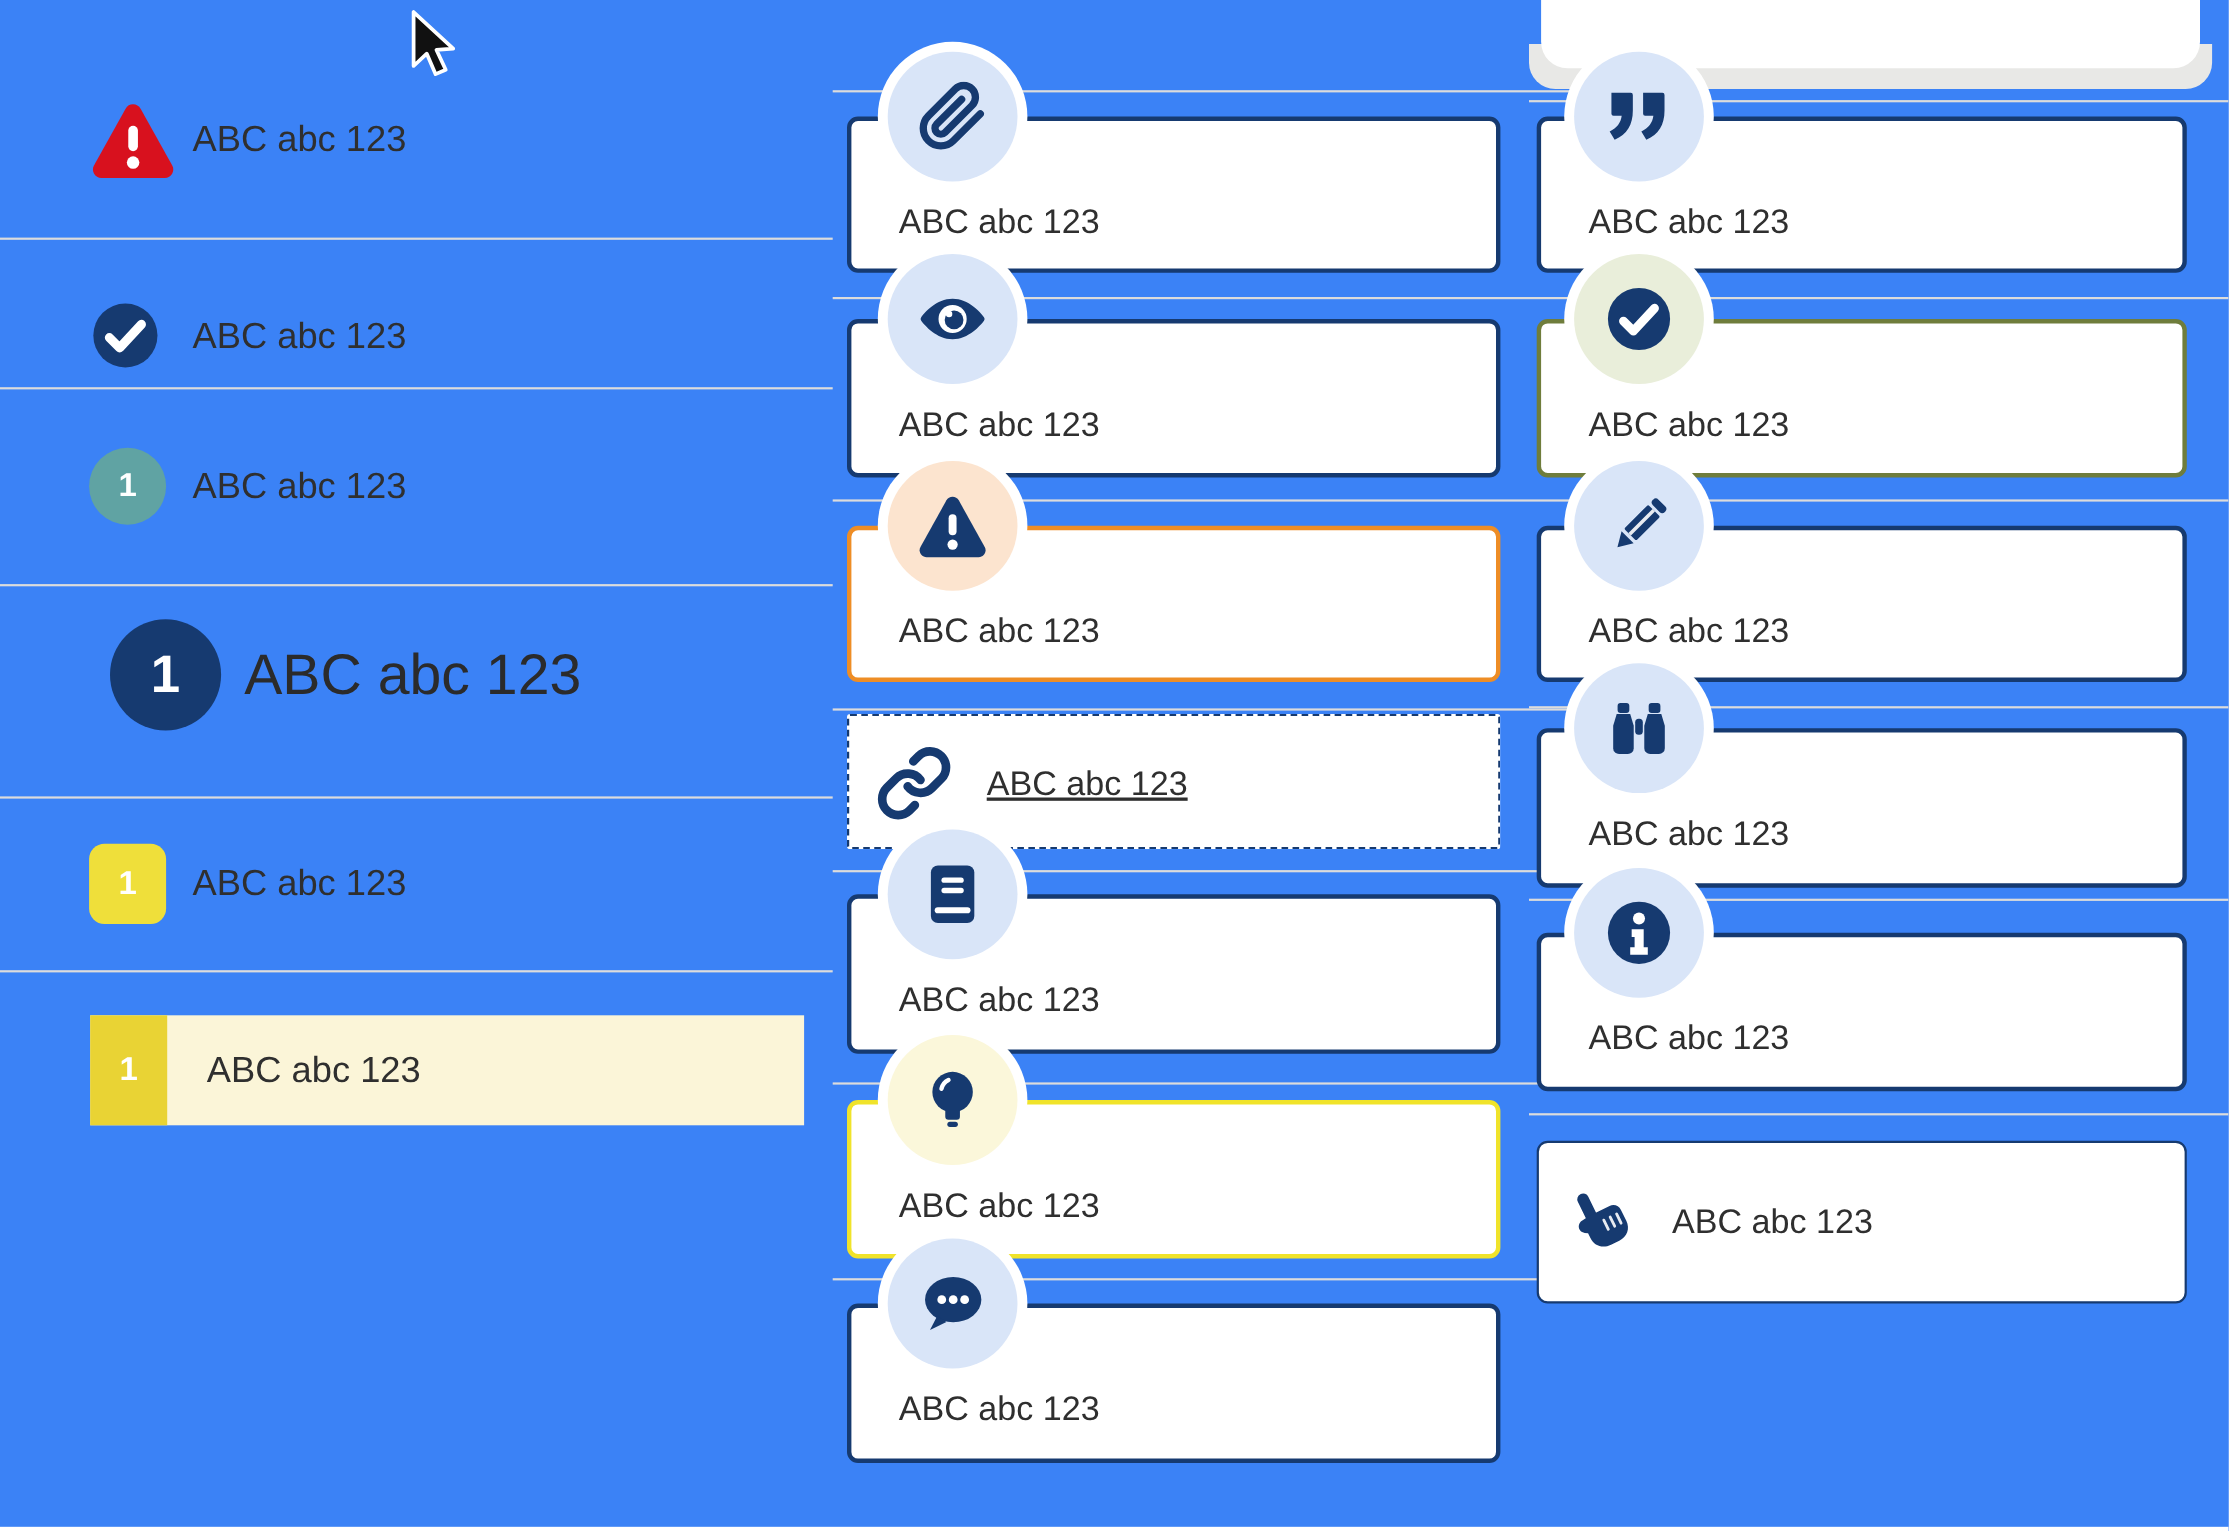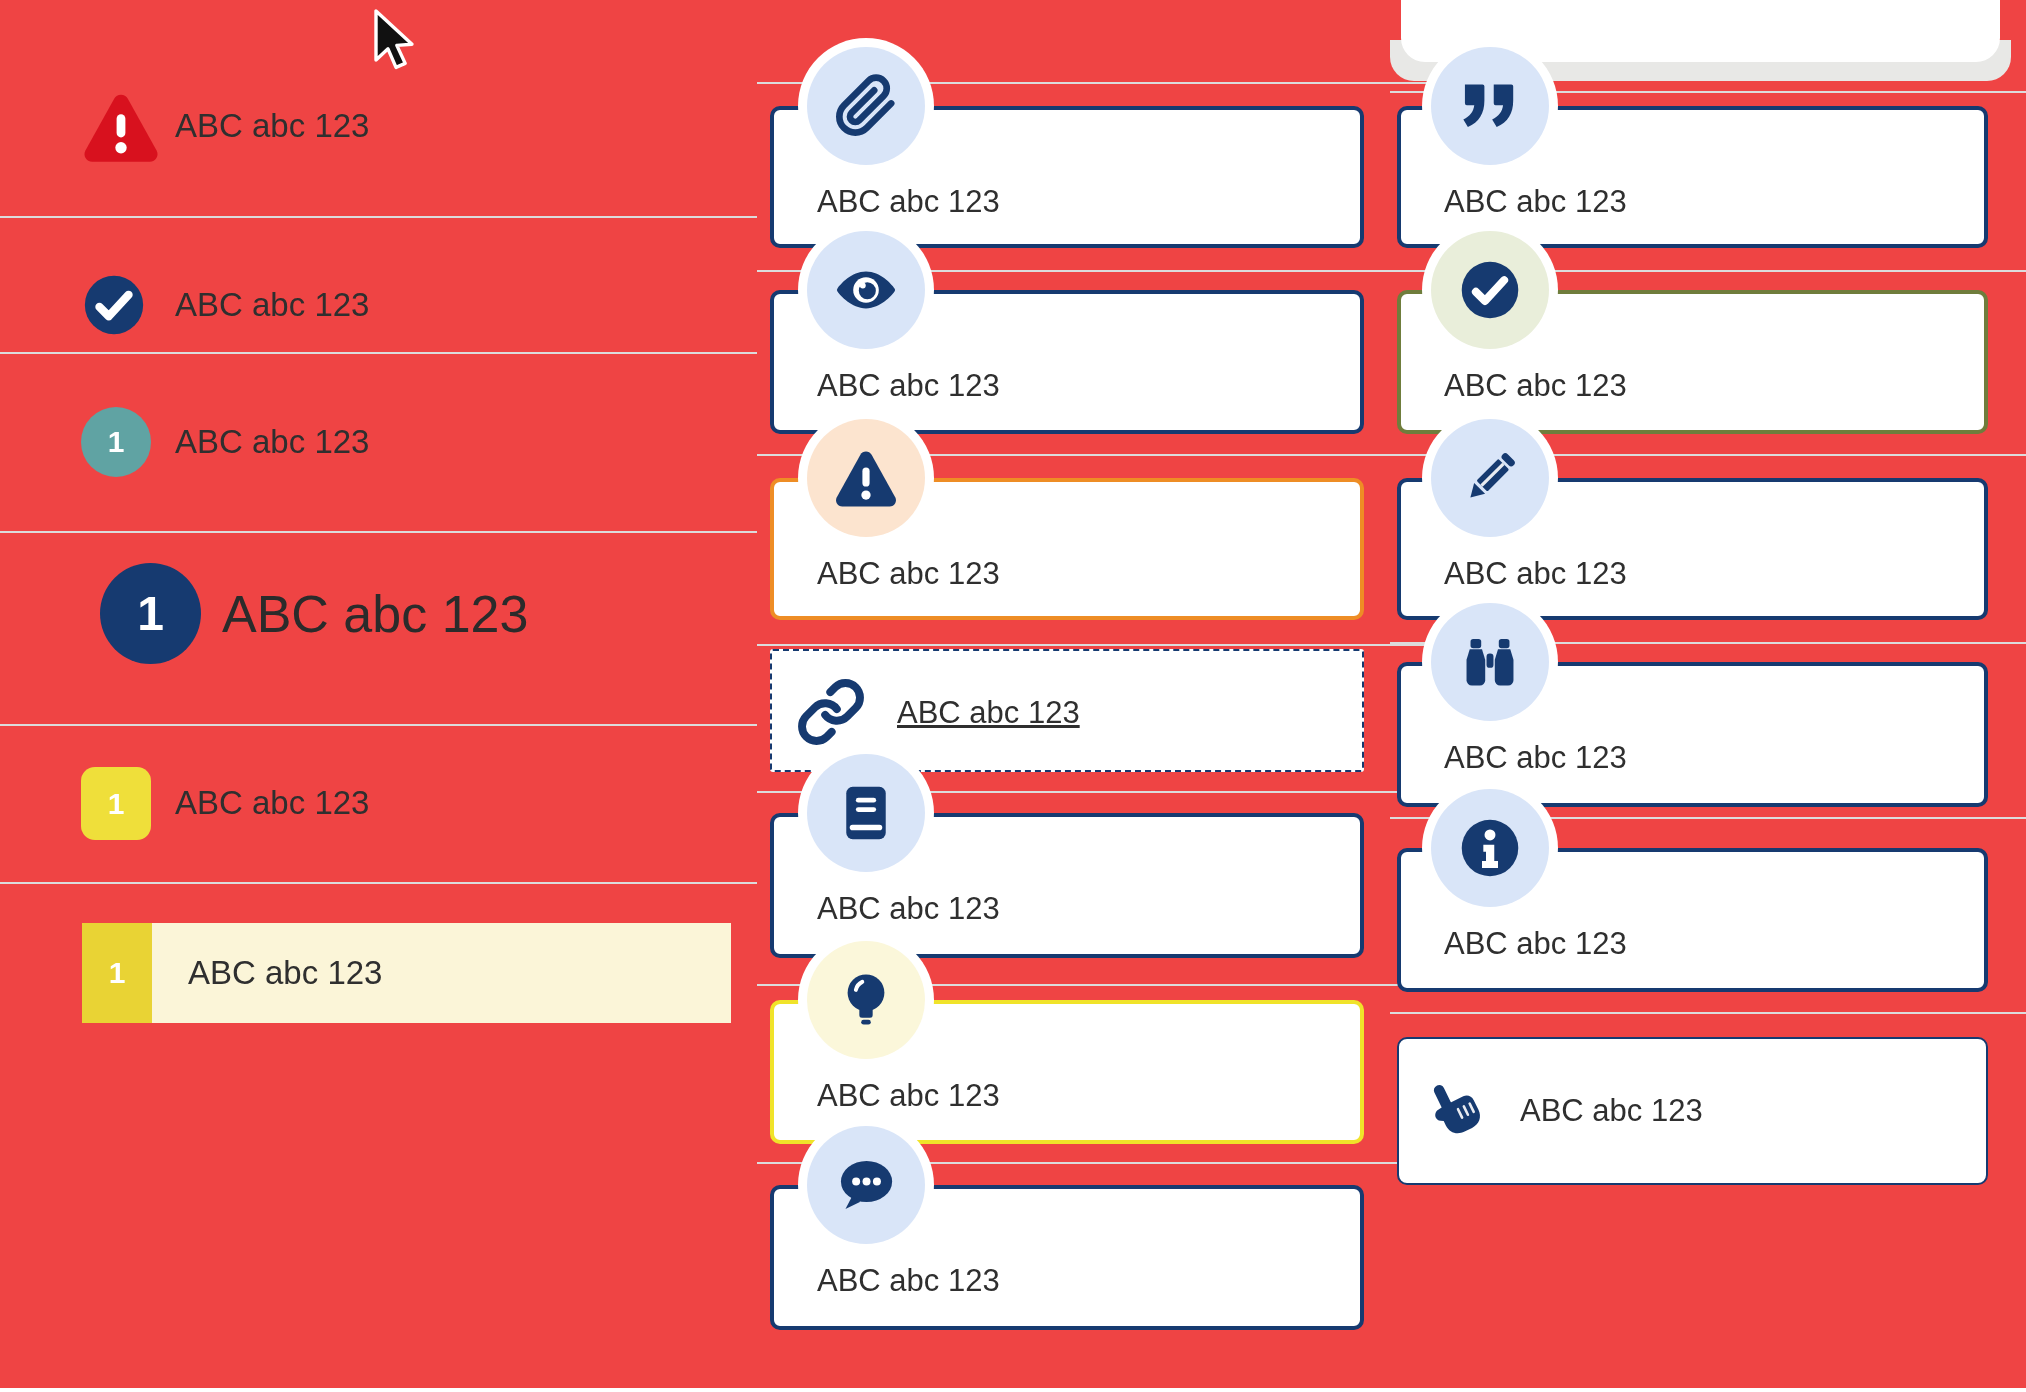--- a/index.html
+++ b/index.html
@@ -4,21 +4,21 @@
 <style>
   :root{
     --navy:#163a70; --text:#2f2f2f; --divider:#dcdcdc;
     --orange:#ee8d25; --olive:#6f7d3c; --yellowborder:#f0e32a;
     --red:#d8111e; --teal:#60a3a3; --yellowsq:#efdf3a; --yellowbar:#e9d334;
     --rowbg:#fbf5d8; --lblue:#d9e5f8; --peach:#fce4cf; --sage:#e9eeda; --cream:#fbf7da;
     --gray:#e8e8e6;
   }
   html,body{margin:0;padding:0;}
   body{font-family:"Liberation Sans","DejaVu Sans",sans-serif;background:#fff;}
-  #screen{position:relative;width:2026px;height:1388px;overflow:hidden;background:#ef4444;}
+  #screen{position:relative;width:2026px;height:1388px;overflow:hidden;background:#3b82f6;}
   .divider{position:absolute;height:2px;background:var(--divider);}
   .list-label{position:absolute;transform:translateY(-50%);font-size:33px;color:var(--text);white-space:nowrap;}
   .badge{position:absolute;display:flex;align-items:center;justify-content:center;color:#fff;font-weight:bold;}
   .callout{position:absolute;background:#fff;border:4.5px solid var(--navy);border-radius:10px;box-sizing:border-box;}
   .callout.orange{border-color:var(--orange);}
   .callout.olive{border-color:var(--olive);}
   .callout.yellow{border-color:var(--yellowborder);}
   .callout.dashed{border:2.5px dashed var(--navy);border-radius:3px;}
   .callout.thin{border-width:2.5px;}
   .callout-label{position:absolute;left:43px;top:92px;transform:translateY(-50%);font-size:31px;color:var(--text);white-space:nowrap;}

